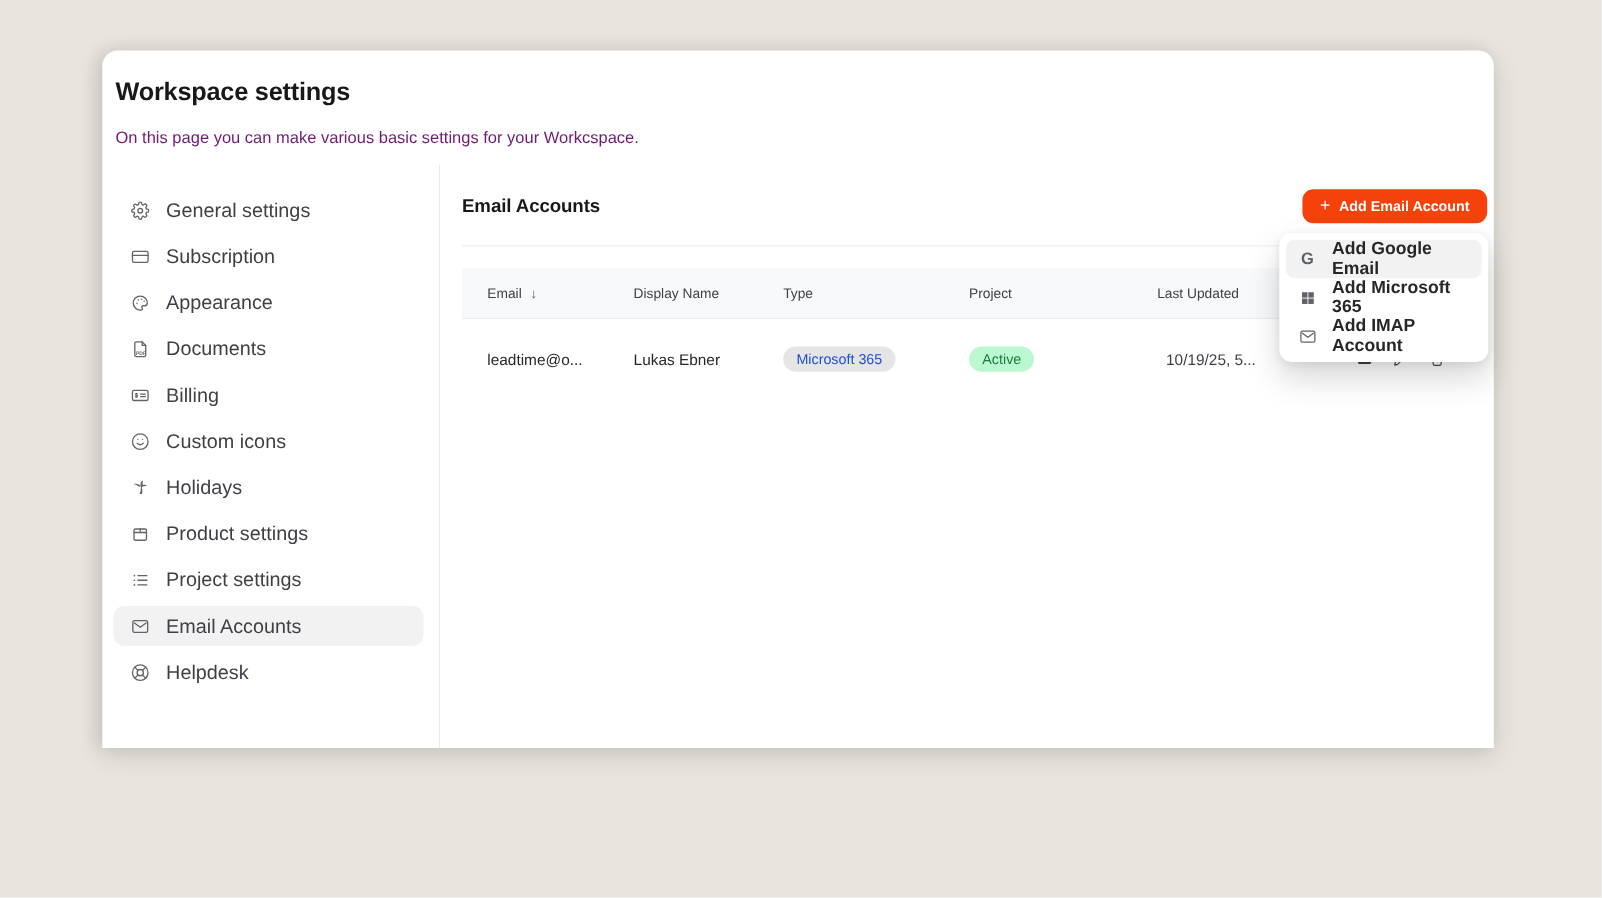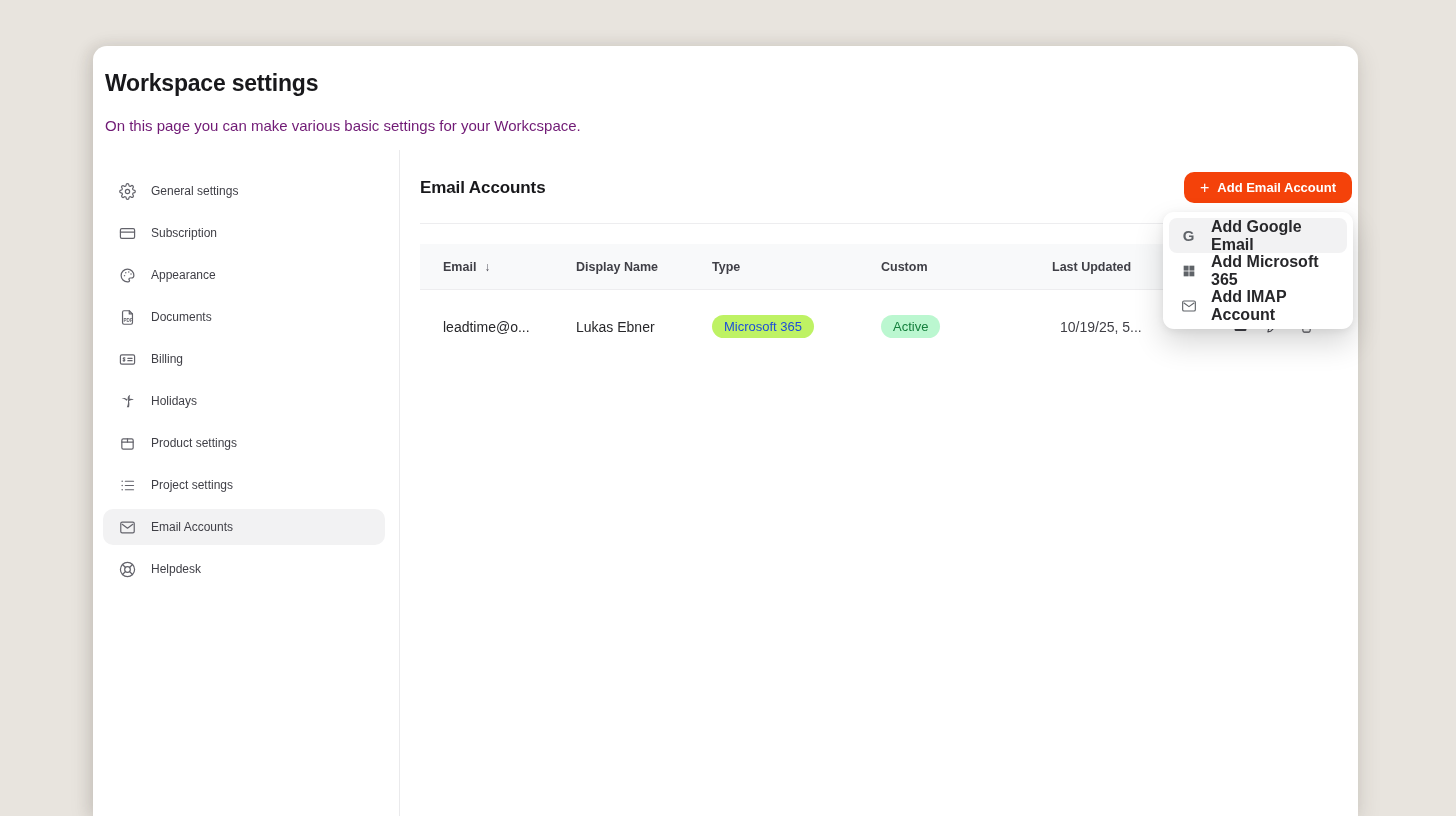--- a/index.html
+++ b/index.html
@@ -3,68 +3,68 @@
 <meta charset="utf-8">
 <style>
   * { margin:0; padding:0; box-sizing:border-box; }
   html,body { width:1456px; height:816px; overflow:hidden; }
   body {
     background:#e8e4de;
     font-family:"Liberation Sans","DejaVu Sans",sans-serif;
     position:relative;
   }
   .card {
-    position:absolute; left:93px; top:46px; width:1265px; height:770px;
+    position:absolute; left:93px; top:46px; width:1265px; height:634px;
     background:#ffffff; border-radius:14px 14px 0 0;
     box-shadow:0 6px 24px rgba(60,50,40,.14), -4px 0 14px rgba(60,50,40,.10);
     display:flex; flex-direction:column;
   }
   .card-header { padding:24px 12px 0 12px; flex:0 0 auto; }
   .page-title { font-size:23px; font-weight:700; color:#18181b; line-height:26px; letter-spacing:-.2px; }
   .page-subtitle { margin-top:20px; font-size:15px; color:#701a75; line-height:20px; padding-bottom:14px; }
   .card-body { flex:1 1 auto; display:flex; min-height:0; }
 
   
   .sidebar { width:307px; flex:0 0 307px; border-right:1px solid #eaeaec; padding:23px 14px 0 10px; }
   .nav-item {
     height:36px; margin-bottom:6px; border-radius:10px;
     display:flex; align-items:center; gap:15px; padding-left:15px; cursor:pointer;
   }
   .nav-item.active { background:#f2f2f3; }
   .nav-icon { width:18px; height:18px; display:flex; align-items:center; justify-content:center; flex:0 0 18px; }
   .nav-icon svg { width:17px; height:17px; stroke:#63636b; fill:none; stroke-width:1.7; stroke-linecap:round; stroke-linejoin:round; }
   .nav-icon svg .fil { fill:#63636b; stroke:none; }
-  .nav-label { font-size:12px; font-weight:500; color:#3f3f46; }
+  .nav-label { font-size:18px; font-weight:500; color:#3f3f46; }
 
   
   .main { flex:1 1 auto; padding:0 6px 0 20px; position:relative; min-width:0; }
   .main-header { margin-top:22px; height:31px; display:flex; align-items:center; justify-content:space-between; }
   .section-title { font-size:17px; font-weight:700; color:#18181b; letter-spacing:-.1px; }
   .add-btn {
     height:31px; border:none; border-radius:10px; background:#f4420a; color:#ffffff;
     display:flex; align-items:center; gap:8px; padding:0 16px; cursor:pointer;
     font-family:inherit; font-size:13px; font-weight:700;
   }
   .add-btn .plus { font-size:16px; font-weight:500; line-height:1; }
   .hr { border-top:1px solid #ededef; margin-top:20px; }
 
   
   .table { margin-top:20px; }
   .trow {
     display:grid; grid-template-columns:133px 136px 169px 171px 180px 1fr;
     align-items:center; padding-left:23px;
   }
   .thead { height:46px; background:#f8f9fa; border-bottom:1px solid #ededef; }
-  .th { font-size:12.5px; font-weight:700; color:#3f3f46; display:flex; align-items:center; gap:8px;text-align:center; }
+  .th { font-size:12.5px; font-weight:400; color:#3f3f46; display:flex; align-items:center; gap:8px;text-align:center; }
   .sort-arrow { font-size:12px; color:#52525b; }
   .tbody-row { height:73px; }
   .td { font-size:14px; color:#27272a; }
   .td-muted { color:#3f3f46; padding-left:8px; }
   .badge { display:inline-block; font-size:13px; padding:4px 12px; border-radius:13px; }
-  .badge-blue { background:#bef264; color:#1d4ed8; }
+  .badge-blue { background:#e5e5e5; color:#1d4ed8; }
   .badge-green { background:#bbf7d0; color:#15803d; }
   .actions { display:flex; align-items:center; gap:17px; }
   .action-btn { background:none; border:none; padding:0; cursor:pointer; width:16px; height:16px; }
   .action-btn svg { width:15px; height:15px; stroke:#4b4b52; fill:none; stroke-width:1.7; stroke-linecap:round; stroke-linejoin:round; }
   .action-btn svg .fil { fill:#3f3f46; stroke:none; }
 
   
   .dropdown {
     position:absolute; left:1070px; top:166px; width:190px; z-index:20;
     background:#ffffff; border-radius:11px; padding:6px;
@@ -144,20 +144,31 @@
             <svg viewBox="0 0 24 24">
               <rect x="2" y="5.5" width="20" height="13" rx="2"></rect>
               <path d="M8.3 9.8c-.9-.4-2.1-.2-2.3.7-.3 1.4 2.6 1 2.3 2.4-.2.9-1.5 1.1-2.4.7M7.2 9.3v.4m0 4.3v.4"></path>
               <path d="M12.5 10.3h6M12.5 13.6h6"></path>
             </svg>
           </span>
         <span class="nav-label">Billing</span>
       </div>
 
 
+      <div class="nav-item">
+        <span class="nav-icon">
+            <svg viewBox="0 0 24 24">
+              <circle cx="12" cy="12" r="10"></circle>
+              <path d="M8 14s1.5 2 4 2 4-2 4-2"></path>
+              <line x1="9" y1="9" x2="9.01" y2="9"></line>
+              <line x1="15" y1="9" x2="15.01" y2="9"></line>
+            </svg>
+          </span>
+        <span class="nav-label">Custom icons</span>
+      </div>
 
       <div class="nav-item">
         <span class="nav-icon">
             <svg viewBox="0 0 24 24">
               <path class="fil" d="M12.3 9.5c-.6-3.4.9-6 3.6-6.9-.9 1.9-1.2 4.4-.5 6.5z"></path>
               <path class="fil" d="M12.2 9.6C9.9 7 6.5 6.2 3.6 7.5c2.5.3 5.2 1.5 6.9 3.4z"></path>
               <path class="fil" d="M12.4 9.4c2.8-2 6.3-1.8 8.5.4-2.5-.3-5.3.3-7.4 1.7z"></path>
               <path class="fil" d="M12.6 9.8c.5 3.4 0 6.9-1.6 10.2h3.2c.8-3.5.6-7-.5-10.2z"></path>
             </svg>
           </span>
@@ -228,21 +239,21 @@
       <div class="hr"></div>
 
       <div class="table">
         <div class="trow thead">
           <div class="th">
             <span>Email</span>
             <span class="sort-arrow">↓</span>
           </div>
           <div class="th">Display Name</div>
           <div class="th">Type</div>
-          <div class="th">Custom</div>
+          <div class="th">Project</div>
           <div class="th">Last Updated</div>
           <div class="th"></div>
         </div>
 
         <div class="trow tbody-row">
           <div class="td">leadtime@o...</div>
           <div class="td">Lukas Ebner</div>
           <div class="td">
             <span class="badge badge-blue">Microsoft 365</span>
           </div>

